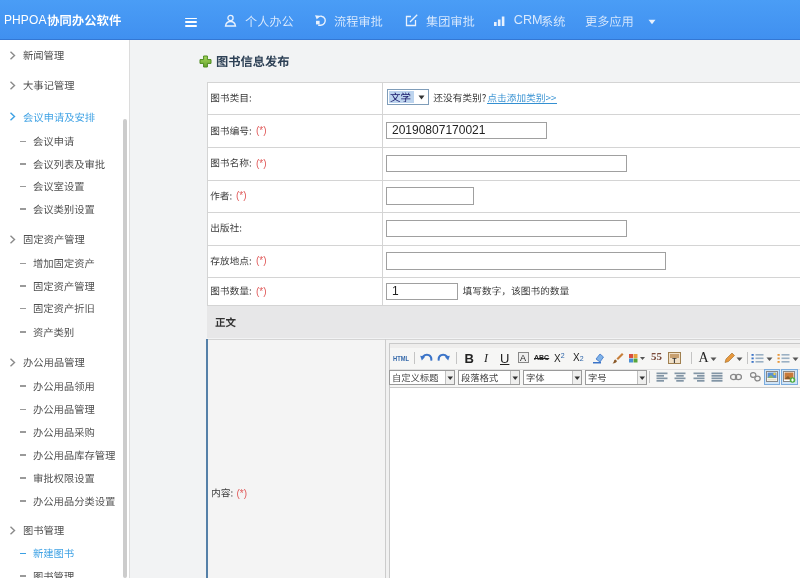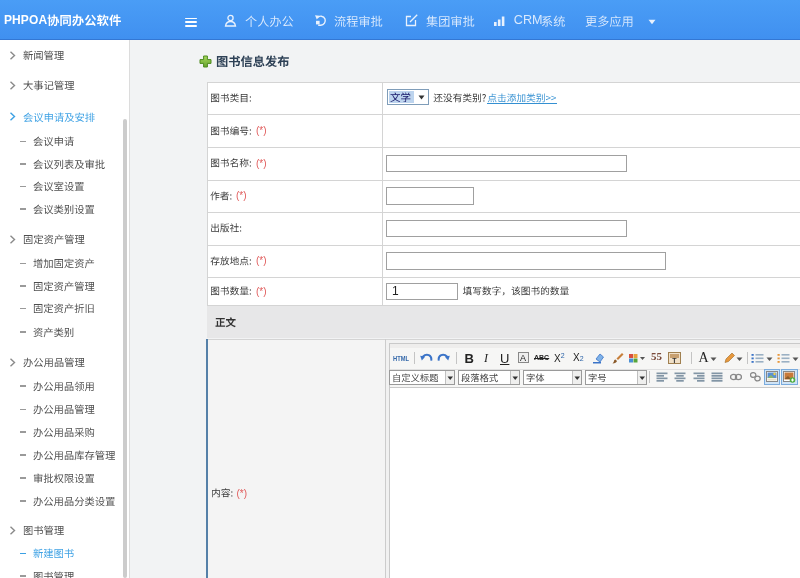--- a/index.html
+++ b/index.html
@@ -95,20 +95,23 @@
 <div style="position:absolute;left:432.5px;top:92.8px;">
       <svg width="54" height="10" viewBox="0 -8.6 54 10.1" style="display:block">
         <path fill="#3a3a3a" d="M6.6 -4.8C7.4 -4.1 8.3 -3.1 8.7 -2.5L9.3 -3C8.8 -3.6 7.9 -4.5 7.2 -5.2ZM0.8 -7.7C1.3 -7.2 2 -6.5 2.3 -6L2.9 -6.5C2.6 -6.9 1.9 -7.6 1.4 -8.1ZM3.2 -7.6L3.2 -6.8L6.2 -6.8C5.4 -5.3 4.2 -3.9 2.8 -3.1C2.9 -2.9 3.2 -2.6 3.3 -2.5C4.2 -3 5 -3.8 5.6 -4.7L5.6 -0.6L6.4 -0.6L6.4 -5.7C6.6 -6.1 6.8 -6.5 7 -6.8L9.1 -6.8L9.1 -7.6ZM2.4 -4.9L0.4 -4.9L0.4 -4.2L1.7 -4.2L1.7 -1.1C1.3 -1 0.8 -0.5 0.2 0.1L0.8 0.8C1.3 0.1 1.7 -0.5 2 -0.5C2.3 -0.5 2.6 -0.2 3 0.1C3.7 0.6 4.5 0.7 5.8 0.7C6.8 0.7 8.6 0.6 9.3 0.6C9.3 0.3 9.4 -0 9.5 -0.3C8.6 -0.1 7.1 -0.1 5.8 -0.1C4.7 -0.1 3.8 -0.1 3.2 -0.5C2.8 -0.8 2.6 -1 2.4 -1.1ZM10.6 -7.6C11.2 -7.2 12 -6.7 12.4 -6.4L12.8 -7C12.4 -7.3 11.6 -7.8 11 -8.1ZM10.1 -4.9C10.8 -4.6 11.6 -4.1 12 -3.9L12.4 -4.5C11.9 -4.8 11.1 -5.2 10.5 -5.5ZM10.4 0.2L11.1 0.6C11.6 -0.3 12.3 -1.5 12.7 -2.5L12.2 -3C11.7 -1.9 10.9 -0.6 10.4 0.2ZM14.2 -7.9L14.2 -6.8C14.2 -6 14 -5.2 12.6 -4.6C12.8 -4.5 13 -4.2 13.1 -4C14.6 -4.7 14.9 -5.8 14.9 -6.8L14.9 -7.2L16.8 -7.2L16.8 -5.7C16.8 -4.9 17 -4.6 17.7 -4.6C17.8 -4.6 18.4 -4.6 18.6 -4.6C18.8 -4.6 19 -4.6 19.2 -4.7C19.1 -4.9 19.1 -5.2 19.1 -5.4C19 -5.4 18.7 -5.3 18.6 -5.3C18.4 -5.3 17.9 -5.3 17.7 -5.3C17.6 -5.3 17.5 -5.4 17.5 -5.7L17.5 -7.9ZM17.5 -3.2C17.1 -2.5 16.5 -1.8 15.9 -1.3C15.2 -1.9 14.7 -2.5 14.3 -3.2ZM13.1 -3.9L13.1 -3.2L13.8 -3.2L13.6 -3.1C14 -2.3 14.5 -1.5 15.2 -0.9C14.4 -0.4 13.4 -0.1 12.4 0.1C12.5 0.3 12.7 0.6 12.8 0.8C13.9 0.5 14.9 0.1 15.8 -0.5C16.7 0.1 17.7 0.5 18.8 0.8C18.9 0.6 19.1 0.3 19.3 0.1C18.2 -0.1 17.3 -0.4 16.5 -0.9C17.4 -1.6 18.1 -2.5 18.5 -3.7L18 -3.9L17.9 -3.9ZM23.4 -8.2C23.3 -7.8 23.2 -7.4 23 -7L20.2 -7L20.2 -6.3L22.7 -6.3C22.1 -5 21.2 -3.8 20 -3C20.1 -2.8 20.4 -2.6 20.5 -2.4C21.1 -2.9 21.6 -3.4 22.1 -4L22.1 0.8L22.8 0.8L22.8 -1.2L26.9 -1.2L26.9 -0.1C26.9 0 26.9 0.1 26.7 0.1C26.5 0.1 25.9 0.1 25.3 0C25.4 0.3 25.5 0.6 25.5 0.8C26.4 0.8 26.9 0.8 27.2 0.6C27.6 0.5 27.7 0.3 27.7 -0.1L27.7 -5.1L22.9 -5.1C23.1 -5.5 23.3 -5.9 23.5 -6.3L28.8 -6.3L28.8 -7L23.8 -7C23.9 -7.3 24.1 -7.7 24.2 -8.1ZM22.8 -2.8L26.9 -2.8L26.9 -1.8L22.8 -1.8ZM22.8 -3.5L22.8 -4.5L26.9 -4.5L26.9 -3.5ZM36.7 -8.1C36.5 -7.6 36.1 -7 35.7 -6.7L36.3 -6.4C36.7 -6.8 37.1 -7.3 37.5 -7.8ZM31.2 -7.7C31.6 -7.3 32 -6.8 32.2 -6.4L32.9 -6.7C32.7 -7.1 32.2 -7.6 31.8 -8ZM33.9 -8.2L33.9 -6.3L30.1 -6.3L30.1 -5.6L33.3 -5.6C32.5 -4.8 31.2 -4.1 29.9 -3.8C30.1 -3.7 30.3 -3.4 30.4 -3.2C31.7 -3.6 33 -4.4 33.9 -5.4L33.9 -3.7L34.6 -3.7L34.6 -5.2C35.9 -4.6 37.4 -3.8 38.1 -3.3L38.5 -3.9C37.7 -4.3 36.3 -5.1 35.1 -5.6L38.5 -5.6L38.5 -6.3L34.6 -6.3L34.6 -8.2ZM33.9 -3.5C33.9 -3.1 33.8 -2.8 33.7 -2.4L30.1 -2.4L30.1 -1.8L33.5 -1.8C33 -0.8 32 -0.2 29.9 0.1C30 0.3 30.2 0.6 30.2 0.8C32.7 0.4 33.8 -0.5 34.3 -1.7C35 -0.3 36.4 0.5 38.4 0.8C38.5 0.6 38.7 0.3 38.8 0.1C37.1 -0.1 35.7 -0.7 35 -1.8L38.6 -1.8L38.6 -2.4L34.5 -2.4C34.6 -2.8 34.7 -3.1 34.7 -3.5ZM45.3 -7.1L45.3 -1.6L46.1 -1.6L46.1 -7.1ZM47.4 -8L47.4 -0.2C47.4 0 47.4 0 47.2 0.1C47 0.1 46.4 0.1 45.8 0C45.9 0.3 46 0.6 46 0.8C46.9 0.8 47.4 0.8 47.7 0.6C48 0.5 48.1 0.3 48.1 -0.2L48.1 -8ZM40.8 -7.1L43.3 -7.1L43.3 -5.3L40.8 -5.3ZM40.1 -7.8L40.1 -4.6L44 -4.6L44 -7.8ZM41.5 -4.3L41.5 -3.5L39.7 -3.5L39.7 -2.8L41.4 -2.8C41.2 -1.5 40.8 -0.4 39.5 0.3C39.7 0.4 39.9 0.6 40 0.8C41.4 0 41.9 -1.2 42.1 -2.8L43.4 -2.8C43.4 -1 43.3 -0.3 43.1 -0.1C43 0 42.9 0 42.8 0C42.6 0 42.2 0 41.8 -0C41.9 0.2 42 0.5 42 0.7C42.5 0.7 42.9 0.7 43.1 0.7C43.4 0.7 43.6 0.6 43.7 0.4C44 0.1 44.1 -0.8 44.2 -3.2C44.2 -3.3 44.2 -3.5 44.2 -3.5L42.1 -3.5L42.2 -4.3ZM50.7 -2.2L51.5 -2.2C51.4 -3.7 53.1 -4.3 53.1 -5.7C53.1 -6.8 52.4 -7.5 51.3 -7.5C50.5 -7.5 49.9 -7.1 49.4 -6.6L49.9 -6.1C50.3 -6.5 50.7 -6.7 51.2 -6.7C51.9 -6.7 52.3 -6.3 52.3 -5.7C52.3 -4.5 50.5 -3.9 50.7 -2.2ZM51.2 0.1C51.5 0.1 51.8 -0.1 51.8 -0.5C51.8 -1 51.5 -1.2 51.2 -1.2C50.8 -1.2 50.5 -1 50.5 -0.5C50.5 -0.1 50.8 0.1 51.2 0.1Z"></path>
       </svg>
     </div>
 <div style="position:absolute;left:486.5px;top:92.8px;border-bottom:1px solid #3490d2">
       <svg width="70" height="10" viewBox="0 -8.6 70 10.1" style="display:block">
         <path fill="#3490d2" d="M2.3 -4.6L7.4 -4.6L7.4 -2.8L2.3 -2.8ZM3.3 -1.3C3.5 -0.6 3.5 0.2 3.5 0.7L4.3 0.6C4.3 0.1 4.2 -0.7 4 -1.3ZM5.4 -1.2C5.6 -0.6 5.9 0.2 6 0.7L6.8 0.5C6.6 0 6.3 -0.8 6 -1.4ZM7.4 -1.3C7.8 -0.7 8.4 0.2 8.6 0.7L9.3 0.4C9.1 -0.1 8.5 -1 8 -1.6ZM1.7 -1.5C1.4 -0.8 0.9 0 0.4 0.5L1.1 0.8C1.6 0.3 2.1 -0.6 2.4 -1.3ZM1.6 -5.3L1.6 -2.1L8.2 -2.1L8.2 -5.3L5.2 -5.3L5.2 -6.5L8.9 -6.5L8.9 -7.2L5.2 -7.2L5.2 -8.2L4.5 -8.2L4.5 -5.3ZM11.3 -2.9L11.3 0.2L17.4 0.2L17.4 0.8L18.1 0.8L18.1 -2.9L17.4 -2.9L17.4 -0.5L15.1 -0.5L15.1 -3.7L19 -3.7L19 -4.4L15.1 -4.4L15.1 -6L18.3 -6L18.3 -6.7L15.1 -6.7L15.1 -8.2L14.3 -8.2L14.3 -6.7L11.2 -6.7L11.2 -6L14.3 -6L14.3 -4.4L10.4 -4.4L10.4 -3.7L14.3 -3.7L14.3 -0.5L12 -0.5L12 -2.9ZM23.6 -2.8C23.4 -2.1 23 -1.2 22.3 -0.7L22.9 -0.3C23.5 -0.9 23.9 -1.8 24.2 -2.6ZM25.9 -2.5C26.2 -1.8 26.5 -1 26.5 -0.4L27.1 -0.6C27 -1.2 26.8 -2 26.5 -2.7ZM27.1 -2.8C27.7 -2 28.3 -1 28.5 -0.3L29.1 -0.6C28.9 -1.3 28.3 -2.3 27.7 -3ZM24.8 -3.9L24.8 -0C24.8 0.1 24.8 0.1 24.6 0.1C24.5 0.1 24.1 0.1 23.6 0.1C23.7 0.3 23.8 0.6 23.8 0.8C24.5 0.8 24.9 0.8 25.2 0.7C25.4 0.6 25.5 0.4 25.5 -0L25.5 -3.9ZM20.4 -7.6C21 -7.3 21.7 -6.9 22 -6.5L22.5 -7.1C22.1 -7.5 21.4 -7.9 20.9 -8.1ZM20 -5C20.6 -4.7 21.3 -4.3 21.6 -4L22 -4.6C21.7 -4.9 21 -5.3 20.4 -5.5ZM20.2 0.2L20.8 0.7C21.3 -0.2 21.8 -1.4 22.1 -2.3L21.6 -2.8C21.1 -1.7 20.6 -0.5 20.2 0.2ZM22.8 -7.7L22.8 -7L25 -7C24.9 -6.5 24.7 -6.1 24.5 -5.7L22.4 -5.7L22.4 -5L24.2 -5C23.7 -4.2 23 -3.5 22.1 -3C22.2 -2.9 22.4 -2.6 22.5 -2.5C23.7 -3.1 24.4 -3.9 25 -5L26.2 -5C26.8 -4 27.7 -3.1 28.6 -2.6C28.7 -2.8 29 -3.1 29.1 -3.2C28.3 -3.6 27.5 -4.2 27 -5L28.9 -5L28.9 -5.7L25.3 -5.7C25.5 -6.1 25.6 -6.5 25.7 -7L28.6 -7L28.6 -7.7ZM35 -7L35 0.6L35.7 0.6L35.7 -0.1L37.6 -0.1L37.6 0.6L38.3 0.6L38.3 -7ZM35.7 -0.8L35.7 -6.3L37.6 -6.3L37.6 -0.8ZM31.3 -8.1L31.3 -6.4L29.9 -6.4L29.9 -5.7L31.3 -5.7C31.2 -3.2 30.9 -1 29.7 0.3C29.9 0.4 30.1 0.6 30.2 0.8C31.6 -0.6 31.9 -3 32 -5.7L33.5 -5.7C33.4 -1.9 33.3 -0.5 33.1 -0.3C33 -0.1 32.9 -0.1 32.8 -0.1C32.6 -0.1 32.2 -0.1 31.7 -0.1C31.9 0.1 31.9 0.4 31.9 0.6C32.4 0.6 32.8 0.6 33.1 0.6C33.4 0.6 33.6 0.5 33.8 0.2C34.1 -0.2 34.1 -1.6 34.2 -6C34.2 -6.1 34.2 -6.4 34.2 -6.4L32 -6.4L32 -8.1ZM46.5 -8.1C46.3 -7.6 45.9 -7 45.5 -6.7L46.1 -6.4C46.5 -6.8 46.9 -7.3 47.3 -7.8ZM41 -7.7C41.4 -7.3 41.8 -6.8 42 -6.4L42.7 -6.7C42.5 -7.1 42 -7.6 41.6 -8ZM43.7 -8.2L43.7 -6.3L39.9 -6.3L39.9 -5.6L43.1 -5.6C42.3 -4.8 41 -4.1 39.7 -3.8C39.9 -3.7 40.1 -3.4 40.2 -3.2C41.5 -3.6 42.8 -4.4 43.7 -5.4L43.7 -3.7L44.4 -3.7L44.4 -5.2C45.7 -4.6 47.2 -3.8 47.9 -3.3L48.3 -3.9C47.5 -4.3 46.1 -5.1 44.9 -5.6L48.3 -5.6L48.3 -6.3L44.4 -6.3L44.4 -8.2ZM43.7 -3.5C43.7 -3.1 43.6 -2.8 43.5 -2.4L39.9 -2.4L39.9 -1.8L43.3 -1.8C42.8 -0.8 41.8 -0.2 39.7 0.1C39.8 0.3 40 0.6 40 0.8C42.5 0.4 43.6 -0.5 44.1 -1.7C44.8 -0.3 46.2 0.5 48.2 0.8C48.3 0.6 48.5 0.3 48.6 0.1C46.9 -0.1 45.5 -0.7 44.8 -1.8L48.4 -1.8L48.4 -2.4L44.3 -2.4C44.4 -2.8 44.5 -3.1 44.5 -3.5ZM55.1 -7.1L55.1 -1.6L55.9 -1.6L55.9 -7.1ZM57.2 -8L57.2 -0.2C57.2 0 57.2 0 57 0.1C56.8 0.1 56.2 0.1 55.6 0C55.7 0.3 55.8 0.6 55.8 0.8C56.7 0.8 57.2 0.8 57.5 0.6C57.8 0.5 57.9 0.3 57.9 -0.2L57.9 -8ZM50.6 -7.1L53.1 -7.1L53.1 -5.3L50.6 -5.3ZM49.9 -7.8L49.9 -4.6L53.8 -4.6L53.8 -7.8ZM51.3 -4.3L51.3 -3.5L49.5 -3.5L49.5 -2.8L51.2 -2.8C51 -1.5 50.6 -0.4 49.3 0.3C49.5 0.4 49.7 0.6 49.8 0.8C51.2 0 51.7 -1.2 51.9 -2.8L53.2 -2.8C53.2 -1 53.1 -0.3 52.9 -0.1C52.8 0 52.7 0 52.6 0C52.4 0 52 0 51.6 -0C51.7 0.2 51.8 0.5 51.8 0.7C52.3 0.7 52.7 0.7 52.9 0.7C53.2 0.7 53.4 0.6 53.5 0.4C53.8 0.1 53.9 -0.8 54 -3.2C54 -3.3 54 -3.5 54 -3.5L51.9 -3.5L52 -4.3ZM59.2 -1.4L63.9 -3.3L63.9 -4L59.2 -5.8L59.2 -5.1L61.5 -4.2L63 -3.7L63 -3.6L61.5 -3.1L59.2 -2.2ZM64.6 -1.4L69.3 -3.3L69.3 -4L64.6 -5.8L64.6 -5.1L66.9 -4.2L68.4 -3.7L68.4 -3.6L66.9 -3.1L64.6 -2.2Z"></path>
       </svg>
     </div>
+<div class="abs" style="left:386px;top:121.8px;width:161px;height:17.5px;background:#fff;border:1px solid #a0a0a0;padding-left:5px;display:flex;align-items:center">
+      <span style="font-size:12px;color:#222;line-height:15px">20190807170021</span>
+    </div>
 <div class="abs" style="left:386px;top:154.5px;width:241px;height:17.5px;background:#fff;border:1px solid #a0a0a0;padding-left:5px;display:flex;align-items:center"></div>
 <div class="abs" style="left:386px;top:187.2px;width:88px;height:17.5px;background:#fff;border:1px solid #a0a0a0;padding-left:5px;display:flex;align-items:center"></div>
 <div class="abs" style="left:386px;top:219.7px;width:241px;height:17.5px;background:#fff;border:1px solid #a0a0a0;padding-left:5px;display:flex;align-items:center"></div>
 <div class="abs" style="left:386px;top:252.1px;width:280px;height:17.5px;background:#fff;border:1px solid #a0a0a0;padding-left:5px;display:flex;align-items:center"></div>
 <div class="abs" style="left:386px;top:282.5px;width:72px;height:17.5px;background:#fff;border:1px solid #a0a0a0;padding-left:5px;display:flex;align-items:center">
       <span style="font-size:12px;color:#222;line-height:15px">1</span>
     </div>
 <div style="position:absolute;left:462.0px;top:286.2px;">
       <svg width="108" height="10" viewBox="0 -8.6 108 10.1" style="display:block">
         <path fill="#3a3a3a" d="M6.9 -0.6C7.5 -0.2 8.4 0.4 8.8 0.8L9.3 0.3C8.8 -0.1 8 -0.7 7.3 -1ZM5.3 -1C4.8 -0.6 3.9 -0.1 3.1 0.3C3.3 0.4 3.5 0.6 3.6 0.8C4.3 0.4 5.3 -0.1 5.9 -0.6ZM6 -8.2C6 -8 5.9 -7.6 5.9 -7.3L3.7 -7.3L3.7 -6.7L5.8 -6.7L5.6 -6.1L4.2 -6.1L4.2 -1.7L3.3 -1.7L3.3 -1.1L9.4 -1.1L9.4 -1.7L8.5 -1.7L8.5 -6.1L6.3 -6.1L6.4 -6.7L9.1 -6.7L9.1 -7.3L6.6 -7.3L6.8 -8.2ZM4.8 -1.7L4.8 -2.4L7.8 -2.4L7.8 -1.7ZM4.8 -4.5L7.8 -4.5L7.8 -3.9L4.8 -3.9ZM4.8 -4.9L4.8 -5.5L7.8 -5.5L7.8 -4.9ZM4.8 -3.4L7.8 -3.4L7.8 -2.8L4.8 -2.8ZM0.3 -1.3L0.6 -0.6C1.4 -0.9 2.4 -1.3 3.4 -1.8L3.2 -2.4L2.2 -2L2.2 -5.2L3.3 -5.2L3.3 -5.9L2.2 -5.9L2.2 -8.1L1.5 -8.1L1.5 -5.9L0.4 -5.9L0.4 -5.2L1.5 -5.2L1.5 -1.7C1.1 -1.6 0.7 -1.4 0.3 -1.3ZM10.6 -7.7L10.6 -5.8L11.3 -5.8L11.3 -7L18.1 -7L18.1 -5.8L18.8 -5.8L18.8 -7.7ZM10.7 -2.1L10.7 -1.4L16.2 -1.4L16.2 -2.1ZM12.7 -6.8C12.5 -5.7 12.2 -4.1 11.9 -3.1L17.1 -3.1C16.9 -1.2 16.7 -0.4 16.4 -0.1C16.3 -0 16.2 0 16 0C15.7 0 15.1 -0 14.4 -0.1C14.5 0.1 14.6 0.4 14.6 0.6C15.2 0.7 15.9 0.7 16.2 0.7C16.6 0.6 16.8 0.6 17 0.3C17.4 -0 17.6 -1 17.9 -3.4C17.9 -3.6 17.9 -3.8 17.9 -3.8L12.8 -3.8L13.1 -5L17.6 -5L17.6 -5.7L13.3 -5.7L13.5 -6.7ZM23.9 -8C23.8 -7.7 23.5 -7.1 23.2 -6.7L23.7 -6.5C23.9 -6.8 24.3 -7.3 24.6 -7.8ZM20.5 -7.8C20.7 -7.4 21 -6.8 21.1 -6.5L21.6 -6.7C21.5 -7.1 21.3 -7.6 21 -8ZM23.6 -2.5C23.4 -2 23.1 -1.6 22.7 -1.2C22.3 -1.4 22 -1.6 21.6 -1.8C21.7 -2 21.9 -2.3 22 -2.5ZM20.7 -1.5C21.2 -1.3 21.7 -1.1 22.2 -0.8C21.6 -0.4 20.8 -0 20 0.1C20.1 0.3 20.3 0.5 20.4 0.7C21.3 0.5 22.1 0.1 22.8 -0.5C23.1 -0.3 23.4 -0.1 23.6 0.1L24.1 -0.4C23.9 -0.6 23.6 -0.8 23.3 -0.9C23.8 -1.5 24.2 -2.2 24.5 -3L24 -3.2L23.9 -3.2L22.3 -3.2L22.5 -3.7L21.9 -3.8C21.8 -3.6 21.7 -3.4 21.6 -3.2L20.3 -3.2L20.3 -2.5L21.3 -2.5C21.1 -2.2 20.9 -1.8 20.7 -1.5ZM22.1 -8.2L22.1 -6.4L20.1 -6.4L20.1 -5.8L21.9 -5.8C21.4 -5.2 20.7 -4.6 20 -4.3C20.1 -4.1 20.3 -3.9 20.4 -3.7C21 -4 21.6 -4.6 22.1 -5.2L22.1 -4L22.8 -4L22.8 -5.3C23.3 -4.9 23.9 -4.5 24.1 -4.3L24.5 -4.8C24.3 -5 23.4 -5.5 23 -5.8L24.8 -5.8L24.8 -6.4L22.8 -6.4L22.8 -8.2ZM25.8 -8.2C25.5 -6.4 25.1 -4.8 24.3 -3.8C24.5 -3.7 24.8 -3.4 24.9 -3.3C25.1 -3.7 25.3 -4.1 25.5 -4.6C25.8 -3.6 26 -2.7 26.4 -2C25.9 -1 25.1 -0.3 24 0.2C24.2 0.4 24.4 0.7 24.4 0.8C25.4 0.3 26.2 -0.4 26.8 -1.3C27.3 -0.4 27.9 0.2 28.6 0.7C28.7 0.5 29 0.3 29.1 0.1C28.3 -0.3 27.7 -1 27.2 -1.9C27.7 -2.9 28 -4.2 28.2 -5.6L28.9 -5.6L28.9 -6.3L26.1 -6.3C26.2 -6.9 26.4 -7.5 26.4 -8ZM27.5 -5.6C27.4 -4.5 27.1 -3.5 26.8 -2.7C26.4 -3.6 26.1 -4.6 26 -5.6ZM33.9 -3.6L33.9 -2.9L30.1 -2.9L30.1 -2.2L33.9 -2.2L33.9 -0.1C33.9 0 33.9 0 33.7 0.1C33.5 0.1 32.9 0.1 32.2 0C32.3 0.2 32.5 0.6 32.5 0.8C33.4 0.8 33.9 0.8 34.2 0.7C34.6 0.5 34.7 0.3 34.7 -0.1L34.7 -2.2L38.5 -2.2L38.5 -2.9L34.7 -2.9L34.7 -3.3C35.5 -3.8 36.4 -4.4 37 -5.1L36.5 -5.4L36.4 -5.4L31.7 -5.4L31.7 -4.7L35.6 -4.7C35.1 -4.3 34.5 -3.8 33.9 -3.6ZM33.6 -8.1C33.7 -7.8 33.9 -7.5 34.1 -7.2L30.2 -7.2L30.2 -5.2L30.9 -5.2L30.9 -6.5L37.7 -6.5L37.7 -5.2L38.4 -5.2L38.4 -7.2L34.9 -7.2C34.8 -7.5 34.5 -8 34.3 -8.3ZM40.7 1C41.8 0.7 42.4 -0.1 42.4 -1.2C42.4 -1.9 42.1 -2.3 41.6 -2.3C41.2 -2.3 40.9 -2.1 40.9 -1.6C40.9 -1.1 41.2 -0.9 41.6 -0.9L41.8 -0.9C41.7 -0.2 41.3 0.2 40.5 0.5ZM50.1 -7.7C50.6 -7.2 51.2 -6.5 51.5 -6L52.1 -6.5C51.8 -6.9 51.2 -7.6 50.7 -8.1ZM49.5 -5.2L49.5 -4.5L51 -4.5L51 -0.8C51 -0.4 50.7 -0 50.5 0.1C50.6 0.3 50.9 0.5 50.9 0.7C51.1 0.5 51.3 0.3 52.9 -0.8C52.8 -1 52.7 -1.3 52.6 -1.5L51.7 -0.8L51.7 -5.2ZM54.8 -8.1C55 -7.7 55.2 -7.3 55.3 -6.9L52.5 -6.9L52.5 -6.3L54.6 -6.3C54.3 -5.7 53.6 -4.9 53.4 -4.7C53.2 -4.5 52.9 -4.4 52.7 -4.4C52.8 -4.2 52.9 -3.8 53 -3.6C53.2 -3.7 53.5 -3.8 55.5 -3.9C54.7 -3.1 53.7 -2.4 52.6 -1.9C52.7 -1.8 52.9 -1.5 53 -1.3C54.9 -2.2 56.4 -3.6 57.4 -5.2L56.6 -5.5C56.5 -5.2 56.3 -4.9 56.1 -4.6L54.2 -4.5C54.6 -5 55.1 -5.7 55.5 -6.3L58.2 -6.3L58.2 -6.9L56.1 -6.9C56 -7.3 55.8 -7.9 55.5 -8.3ZM57.4 -3.7C56.5 -2.1 54.5 -0.6 52.2 0.2C52.3 0.4 52.5 0.6 52.6 0.8C53.8 0.4 54.9 -0.2 55.9 -1C56.5 -0.4 57.3 0.3 57.7 0.7L58.3 0.2C57.8 -0.2 57.1 -0.9 56.4 -1.4C57.1 -2 57.7 -2.7 58.2 -3.4ZM62.5 -2.7C63.3 -2.6 64.3 -2.2 64.8 -2L65.1 -2.5C64.6 -2.7 63.6 -3 62.8 -3.2ZM61.5 -1.5C62.8 -1.3 64.5 -0.9 65.5 -0.6L65.8 -1.1C64.9 -1.5 63.2 -1.8 61.8 -2ZM59.6 -7.8L59.6 0.8L60.3 0.8L60.3 0.4L67.1 0.4L67.1 0.8L67.8 0.8L67.8 -7.8ZM60.3 -0.3L60.3 -7.1L67.1 -7.1L67.1 -0.3ZM62.9 -6.9C62.4 -6.1 61.5 -5.4 60.7 -4.9C60.8 -4.8 61.1 -4.5 61.2 -4.4C61.5 -4.6 61.8 -4.9 62.1 -5.1C62.4 -4.8 62.8 -4.5 63.2 -4.3C62.3 -3.9 61.4 -3.6 60.5 -3.4C60.6 -3.3 60.8 -3 60.9 -2.8C61.8 -3 62.8 -3.4 63.8 -3.9C64.6 -3.4 65.5 -3.1 66.5 -2.9C66.5 -3.1 66.7 -3.3 66.9 -3.5C66 -3.6 65.1 -3.9 64.4 -4.2C65.1 -4.7 65.7 -5.3 66.1 -5.9L65.7 -6.2L65.6 -6.2L63.1 -6.2C63.2 -6.3 63.4 -6.5 63.5 -6.7ZM62.5 -5.5L62.6 -5.6L65.1 -5.6C64.8 -5.2 64.3 -4.9 63.8 -4.6C63.3 -4.8 62.8 -5.2 62.5 -5.5ZM75.6 -7.4C76.3 -7 77.1 -6.4 77.5 -6L77.9 -6.6C77.5 -7 76.7 -7.5 76.1 -7.9ZM69.8 -6.5L69.8 -5.8L72.7 -5.8L72.7 -3.9L69.2 -3.9L69.2 -3.2L72.7 -3.2L72.7 0.8L73.4 0.8L73.4 -3.2L77.1 -3.2C77 -1.7 76.8 -1.1 76.6 -1C76.5 -0.9 76.4 -0.9 76.2 -0.9C76 -0.9 75.4 -0.9 74.7 -0.9C74.9 -0.7 75 -0.4 75 -0.2C75.6 -0.2 76.2 -0.2 76.5 -0.2C76.8 -0.2 77 -0.3 77.2 -0.5C77.5 -0.8 77.7 -1.6 77.8 -3.5C77.9 -3.6 77.9 -3.9 77.9 -3.9L76.4 -3.9L76.4 -6.5L73.4 -6.5L73.4 -8.2L72.7 -8.2L72.7 -6.5ZM73.4 -3.9L73.4 -5.8L75.7 -5.8L75.7 -3.9ZM83.8 -4.1C84.3 -3.4 85 -2.5 85.3 -1.9L85.9 -2.2C85.6 -2.8 84.9 -3.8 84.4 -4.5ZM80.8 -8.3C80.7 -7.8 80.5 -7.1 80.4 -6.7L79.3 -6.7L79.3 0.5L79.9 0.5L79.9 -0.2L82.7 -0.2L82.7 -6.7L81 -6.7C81.2 -7.1 81.4 -7.6 81.5 -8.1ZM79.9 -6L82 -6L82 -3.9L79.9 -3.9ZM79.9 -0.9L79.9 -3.3L82 -3.3L82 -0.9ZM84.3 -8.3C83.9 -6.9 83.4 -5.6 82.7 -4.7C82.9 -4.6 83.2 -4.4 83.4 -4.3C83.7 -4.7 84 -5.3 84.3 -6L86.8 -6C86.7 -2.1 86.5 -0.6 86.2 -0.2C86.1 -0.1 86 -0.1 85.8 -0.1C85.6 -0.1 85 -0.1 84.3 -0.1C84.5 0.1 84.5 0.4 84.6 0.6C85.1 0.6 85.7 0.6 86 0.6C86.4 0.6 86.6 0.5 86.8 0.2C87.2 -0.3 87.3 -1.8 87.5 -6.3C87.5 -6.4 87.5 -6.7 87.5 -6.7L84.5 -6.7C84.7 -7.1 84.8 -7.6 85 -8.1ZM92.5 -8C92.4 -7.7 92.1 -7.1 91.8 -6.7L92.3 -6.5C92.5 -6.8 92.9 -7.3 93.2 -7.8ZM89.1 -7.8C89.3 -7.4 89.6 -6.8 89.7 -6.5L90.2 -6.7C90.1 -7.1 89.9 -7.6 89.6 -8ZM92.2 -2.5C92 -2 91.7 -1.6 91.3 -1.2C90.9 -1.4 90.6 -1.6 90.2 -1.8C90.3 -2 90.5 -2.3 90.6 -2.5ZM89.3 -1.5C89.8 -1.3 90.3 -1.1 90.8 -0.8C90.2 -0.4 89.4 -0 88.6 0.1C88.7 0.3 88.9 0.5 89 0.7C89.9 0.5 90.7 0.1 91.4 -0.5C91.7 -0.3 92 -0.1 92.2 0.1L92.7 -0.4C92.5 -0.6 92.2 -0.8 91.9 -0.9C92.4 -1.5 92.8 -2.2 93.1 -3L92.6 -3.2L92.5 -3.2L90.9 -3.2L91.1 -3.7L90.5 -3.8C90.4 -3.6 90.3 -3.4 90.2 -3.2L88.9 -3.2L88.9 -2.5L89.9 -2.5C89.7 -2.2 89.5 -1.8 89.3 -1.5ZM90.7 -8.2L90.7 -6.4L88.7 -6.4L88.7 -5.8L90.5 -5.8C90 -5.2 89.3 -4.6 88.6 -4.3C88.7 -4.1 88.9 -3.9 89 -3.7C89.6 -4 90.2 -4.6 90.7 -5.2L90.7 -4L91.4 -4L91.4 -5.3C91.9 -4.9 92.5 -4.5 92.7 -4.3L93.1 -4.8C92.9 -5 92 -5.5 91.6 -5.8L93.4 -5.8L93.4 -6.4L91.4 -6.4L91.4 -8.2ZM94.4 -8.2C94.1 -6.4 93.7 -4.8 92.9 -3.8C93.1 -3.7 93.4 -3.4 93.5 -3.3C93.7 -3.7 93.9 -4.1 94.1 -4.6C94.4 -3.6 94.6 -2.7 95 -2C94.5 -1 93.7 -0.3 92.6 0.2C92.8 0.4 93 0.7 93 0.8C94 0.3 94.8 -0.4 95.4 -1.3C95.9 -0.4 96.5 0.2 97.2 0.7C97.3 0.5 97.6 0.3 97.7 0.1C96.9 -0.3 96.3 -1 95.8 -1.9C96.3 -2.9 96.6 -4.2 96.8 -5.6L97.5 -5.6L97.5 -6.3L94.7 -6.3C94.8 -6.9 95 -7.5 95 -8ZM96.1 -5.6C96 -4.5 95.7 -3.5 95.4 -2.7C95 -3.6 94.7 -4.6 94.6 -5.6ZM100.4 -6.5L105.3 -6.5L105.3 -6L100.4 -6ZM100.4 -7.5L105.3 -7.5L105.3 -6.9L100.4 -6.9ZM99.7 -7.9L99.7 -5.5L106.1 -5.5L106.1 -7.9ZM98.5 -5.1L98.5 -4.6L107.3 -4.6L107.3 -5.1ZM100.3 -2.7L102.5 -2.7L102.5 -2.1L100.3 -2.1ZM103.2 -2.7L105.6 -2.7L105.6 -2.1L103.2 -2.1ZM100.3 -3.7L102.5 -3.7L102.5 -3.1L100.3 -3.1ZM103.2 -3.7L105.6 -3.7L105.6 -3.1L103.2 -3.1ZM98.5 -0L98.5 0.5L107.4 0.5L107.4 -0L103.2 -0L103.2 -0.6L106.6 -0.6L106.6 -1.1L103.2 -1.1L103.2 -1.7L106.3 -1.7L106.3 -4.1L99.6 -4.1L99.6 -1.7L102.5 -1.7L102.5 -1.1L99.3 -1.1L99.3 -0.6L102.5 -0.6L102.5 -0Z"></path>
@@ -432,21 +435,21 @@
         <path fill="#3ba0e4" d="M3.7 -2.2C4 -1.7 4.4 -1 4.6 -0.5L5.1 -0.9C4.9 -1.3 4.6 -2 4.2 -2.5ZM1.4 -2.4C1.2 -1.8 0.8 -1.2 0.4 -0.7C0.6 -0.6 0.8 -0.4 1 -0.3C1.4 -0.8 1.8 -1.5 2 -2.3ZM5.7 -7.7L5.7 -4.1C5.7 -2.8 5.6 -1 4.7 0.3C4.9 0.4 5.2 0.6 5.3 0.7C6.3 -0.6 6.4 -2.6 6.4 -4.1L6.4 -4.4L8 -4.4L8 0.8L8.7 0.8L8.7 -4.4L9.9 -4.4L9.9 -5.2L6.4 -5.2L6.4 -7.1C7.5 -7.3 8.7 -7.6 9.5 -7.9L8.9 -8.5C8.2 -8.2 6.8 -7.8 5.7 -7.7ZM2.2 -8.5C2.4 -8.2 2.5 -7.9 2.7 -7.6L0.6 -7.6L0.6 -6.9L5.2 -6.9L5.2 -7.6L3.5 -7.6C3.3 -7.9 3.1 -8.4 2.9 -8.7ZM3.9 -6.9C3.8 -6.4 3.5 -5.7 3.3 -5.2L0.5 -5.2L0.5 -4.6L2.6 -4.6L2.6 -3.5L0.5 -3.5L0.5 -2.8L2.6 -2.8L2.6 -0.2C2.6 -0.1 2.6 -0.1 2.5 -0.1C2.3 -0 2 -0 1.7 -0.1C1.8 0.1 1.9 0.4 1.9 0.6C2.4 0.6 2.8 0.6 3 0.5C3.2 0.4 3.3 0.2 3.3 -0.2L3.3 -2.8L5.2 -2.8L5.2 -3.5L3.3 -3.5L3.3 -4.6L5.3 -4.6L5.3 -5.2L4 -5.2C4.2 -5.7 4.4 -6.2 4.6 -6.7ZM1.3 -6.7C1.5 -6.2 1.7 -5.6 1.7 -5.2L2.4 -5.4C2.3 -5.8 2.1 -6.4 1.9 -6.8ZM14.4 -7.8L14.4 -7.2L16.3 -7.2L16.3 -6.4L13.7 -6.4L13.7 -5.8L16.3 -5.8L16.3 -5L14.3 -5L14.3 -4.3L16.3 -4.3L16.3 -3.6L14.2 -3.6L14.2 -3L16.3 -3L16.3 -2.2L13.8 -2.2L13.8 -1.5L16.3 -1.5L16.3 -0.5L17 -0.5L17 -1.5L20 -1.5L20 -2.2L17 -2.2L17 -3L19.6 -3L19.6 -3.6L17 -3.6L17 -4.3L19.3 -4.3L19.3 -5.8L20 -5.8L20 -6.4L19.3 -6.4L19.3 -7.8L17 -7.8L17 -8.7L16.3 -8.7L16.3 -7.8ZM17 -5.8L18.6 -5.8L18.6 -5L17 -5ZM17 -6.4L17 -7.2L18.6 -7.2L18.6 -6.4ZM11.3 -4C11.3 -4.2 11.5 -4.3 11.7 -4.4L13 -4.4C12.8 -3.5 12.6 -2.7 12.4 -2C12.1 -2.4 11.9 -2.9 11.7 -3.5L11.1 -3.3C11.4 -2.5 11.7 -1.8 12 -1.3C11.7 -0.6 11.2 -0.1 10.7 0.3C10.8 0.4 11.1 0.7 11.2 0.8C11.7 0.4 12.2 -0.1 12.5 -0.7C13.6 0.3 15.1 0.6 17 0.6L19.9 0.6C20 0.4 20.1 0 20.2 -0.1C19.7 -0.1 17.4 -0.1 17 -0.1C15.3 -0.1 13.9 -0.4 12.9 -1.4C13.3 -2.3 13.6 -3.5 13.7 -5L13.3 -5.1L13.2 -5.1L12.3 -5.1C12.8 -5.8 13.3 -6.8 13.8 -7.8L13.3 -8.1L13 -8L11 -8L11 -7.3L12.7 -7.3C12.3 -6.4 11.8 -5.6 11.6 -5.3C11.4 -5 11.2 -4.7 11 -4.7C11.1 -4.5 11.2 -4.2 11.3 -4ZM24.5 -2.9C25.3 -2.7 26.3 -2.3 26.9 -2L27.2 -2.6C26.7 -2.8 25.6 -3.2 24.8 -3.3ZM23.4 -1.6C24.9 -1.4 26.6 -1 27.6 -0.6L28 -1.2C27 -1.5 25.2 -1.9 23.8 -2.1ZM21.5 -8.2L21.5 0.8L22.2 0.8L22.2 0.4L29.3 0.4L29.3 0.8L30 0.8L30 -8.2ZM22.2 -0.3L22.2 -7.5L29.3 -7.5L29.3 -0.3ZM24.9 -7.3C24.3 -6.4 23.5 -5.6 22.6 -5.1C22.7 -5 23 -4.8 23.1 -4.7C23.4 -4.9 23.8 -5.1 24.1 -5.4C24.4 -5.1 24.8 -4.7 25.2 -4.5C24.3 -4.1 23.3 -3.7 22.4 -3.6C22.5 -3.4 22.7 -3.1 22.8 -2.9C23.8 -3.2 24.9 -3.6 25.8 -4.1C26.7 -3.6 27.7 -3.3 28.6 -3C28.7 -3.2 28.9 -3.5 29.1 -3.6C28.2 -3.8 27.3 -4.1 26.5 -4.4C27.2 -5 27.9 -5.5 28.3 -6.2L27.9 -6.5L27.8 -6.5L25.1 -6.5C25.2 -6.7 25.4 -6.9 25.5 -7.1ZM24.5 -5.8L24.6 -5.9L27.2 -5.9C26.9 -5.5 26.4 -5.1 25.8 -4.8C25.3 -5.1 24.8 -5.4 24.5 -5.8ZM38.3 -7.8C38.9 -7.4 39.8 -6.8 40.2 -6.4L40.7 -6.9C40.3 -7.3 39.4 -7.9 38.7 -8.3ZM32.2 -6.8L32.2 -6.1L35.2 -6.1L35.2 -4.1L31.5 -4.1L31.5 -3.3L35.2 -3.3L35.2 0.8L36 0.8L36 -3.3L39.8 -3.3C39.7 -1.8 39.5 -1.2 39.3 -1C39.2 -0.9 39.1 -0.9 38.9 -0.9C38.7 -0.9 38 -0.9 37.3 -1C37.5 -0.8 37.6 -0.4 37.6 -0.2C38.2 -0.2 38.9 -0.2 39.2 -0.2C39.5 -0.2 39.8 -0.3 40 -0.5C40.3 -0.8 40.5 -1.6 40.6 -3.7C40.6 -3.8 40.6 -4.1 40.6 -4.1L39.1 -4.1L39.1 -6.8L36 -6.8L36 -8.6L35.2 -8.6L35.2 -6.8ZM36 -4.1L36 -6.1L38.4 -6.1L38.4 -4.1Z"></path>
       </svg>
     </div>
 <div class="abs" style="left:19.5px;top:575.2px;width:6.5px;height:1.6px;background:#9a9a9a"></div>
 <div style="position:absolute;left:33.0px;top:570.7px;">
       <svg width="41" height="11" viewBox="0 -9.1 41 10.6" style="display:block">
         <path fill="#4e4e4e" d="M3.9 -2.9C4.7 -2.7 5.7 -2.3 6.3 -2L6.6 -2.6C6.1 -2.8 5 -3.2 4.2 -3.3ZM2.8 -1.6C4.3 -1.4 6 -1 7 -0.6L7.4 -1.2C6.4 -1.5 4.6 -1.9 3.2 -2.1ZM0.9 -8.2L0.9 0.8L1.6 0.8L1.6 0.4L8.7 0.4L8.7 0.8L9.4 0.8L9.4 -8.2ZM1.6 -0.3L1.6 -7.5L8.7 -7.5L8.7 -0.3ZM4.3 -7.3C3.7 -6.4 2.9 -5.6 2 -5.1C2.1 -5 2.4 -4.8 2.5 -4.7C2.8 -4.9 3.2 -5.1 3.5 -5.4C3.8 -5.1 4.2 -4.7 4.6 -4.5C3.7 -4.1 2.7 -3.7 1.8 -3.6C1.9 -3.4 2.1 -3.1 2.2 -2.9C3.2 -3.2 4.3 -3.6 5.2 -4.1C6.1 -3.6 7.1 -3.3 8 -3C8.1 -3.2 8.3 -3.5 8.5 -3.6C7.6 -3.8 6.7 -4.1 5.9 -4.4C6.6 -5 7.3 -5.5 7.7 -6.2L7.3 -6.5L7.2 -6.5L4.5 -6.5C4.6 -6.7 4.8 -6.9 4.9 -7.1ZM3.9 -5.8L4 -5.9L6.6 -5.9C6.3 -5.5 5.8 -5.1 5.2 -4.8C4.7 -5.1 4.2 -5.4 3.9 -5.8ZM17.7 -7.8C18.3 -7.4 19.2 -6.8 19.6 -6.4L20.1 -6.9C19.7 -7.3 18.8 -7.9 18.1 -8.3ZM11.6 -6.8L11.6 -6.1L14.6 -6.1L14.6 -4.1L10.9 -4.1L10.9 -3.3L14.6 -3.3L14.6 0.8L15.4 0.8L15.4 -3.3L19.2 -3.3C19.1 -1.8 18.9 -1.2 18.7 -1C18.6 -0.9 18.5 -0.9 18.3 -0.9C18.1 -0.9 17.4 -0.9 16.7 -1C16.9 -0.8 17 -0.4 17 -0.2C17.6 -0.2 18.3 -0.2 18.6 -0.2C18.9 -0.2 19.2 -0.3 19.4 -0.5C19.7 -0.8 19.9 -1.6 20 -3.7C20 -3.8 20 -4.1 20 -4.1L18.5 -4.1L18.5 -6.8L15.4 -6.8L15.4 -8.6L14.6 -8.6L14.6 -6.8ZM15.4 -4.1L15.4 -6.1L17.8 -6.1L17.8 -4.1ZM22.8 -4.5L22.8 0.8L23.6 0.8L23.6 0.5L28.5 0.5L28.5 0.8L29.3 0.8L29.3 -1.7L23.6 -1.7L23.6 -2.4L28.8 -2.4L28.8 -4.5ZM28.5 -0.1L23.6 -0.1L23.6 -1.1L28.5 -1.1ZM25.1 -6.4C25.2 -6.2 25.4 -6 25.5 -5.8L21.6 -5.8L21.6 -4.1L22.4 -4.1L22.4 -5.2L29.2 -5.2L29.2 -4.1L30 -4.1L30 -5.8L26.2 -5.8C26.2 -6 26 -6.3 25.8 -6.6ZM23.6 -3.9L28 -3.9L28 -3L23.6 -3ZM22.3 -8.7C22.1 -7.8 21.6 -6.9 21 -6.3C21.2 -6.3 21.6 -6.1 21.7 -6C22 -6.3 22.3 -6.8 22.5 -7.2L23.3 -7.2C23.5 -6.9 23.7 -6.4 23.8 -6.1L24.5 -6.3C24.4 -6.6 24.2 -6.9 24 -7.2L25.6 -7.2L25.6 -7.8L22.8 -7.8C22.9 -8.1 23 -8.3 23.1 -8.5ZM26.7 -8.7C26.5 -7.9 26.1 -7.2 25.7 -6.7C25.9 -6.6 26.2 -6.4 26.3 -6.3C26.5 -6.6 26.7 -6.9 26.9 -7.2L27.6 -7.2C27.9 -6.8 28.2 -6.4 28.4 -6.1L29 -6.3C28.9 -6.6 28.7 -6.9 28.4 -7.2L30.3 -7.2L30.3 -7.8L27.2 -7.8C27.3 -8 27.4 -8.3 27.4 -8.5ZM35.8 -5.6L37.4 -5.6L37.4 -4.2L35.8 -4.2ZM38 -5.6L39.6 -5.6L39.6 -4.2L38 -4.2ZM35.8 -7.5L37.4 -7.5L37.4 -6.2L35.8 -6.2ZM38 -7.5L39.6 -7.5L39.6 -6.2L38 -6.2ZM34.2 -0.2L34.2 0.5L40.9 0.5L40.9 -0.2L38.1 -0.2L38.1 -1.6L40.5 -1.6L40.5 -2.3L38.1 -2.3L38.1 -3.6L40.4 -3.6L40.4 -8.2L35.1 -8.2L35.1 -3.6L37.3 -3.6L37.3 -2.3L35 -2.3L35 -1.6L37.3 -1.6L37.3 -0.2ZM31.3 -1L31.5 -0.2C32.4 -0.5 33.5 -0.9 34.7 -1.3L34.5 -2.1L33.4 -1.7L33.4 -4.3L34.4 -4.3L34.4 -5L33.4 -5L33.4 -7.2L34.6 -7.2L34.6 -8L31.4 -8L31.4 -7.2L32.7 -7.2L32.7 -5L31.5 -5L31.5 -4.3L32.7 -4.3L32.7 -1.5C32.1 -1.3 31.7 -1.1 31.3 -1Z"></path>
       </svg>
     </div>
 <div class="abs" style="left:0;top:0;width:800px;height:40px;background:linear-gradient(#4a9df6,#4090f0);border-bottom:1px solid #3377d4"></div>
-<div class="abs" style="left:4px;top:13px;font-size:12px;font-weight:bold;color:#fff;letter-spacing:0.1px;line-height:14px">PHPOA</div>
+<div class="abs" style="left:4px;top:13px;font-size:12px;font-weight:normal;color:#fff;letter-spacing:0.1px;line-height:14px">PHPOA</div>
 <div style="position:absolute;left:47.0px;top:14.2px;">
       <svg width="74" height="13" viewBox="0 -10.9 74 12.8" style="display:block">
         <path fill="#ffffff" d="M4.5 -5.9C4.3 -4.8 3.9 -3.7 3.4 -3C3.7 -2.8 4.2 -2.5 4.5 -2.3C5.1 -3.1 5.5 -4.4 5.8 -5.7ZM1.7 -10.5L1.7 -7.6L0.5 -7.6L0.5 -6.2L1.7 -6.2L1.7 1.1L3.1 1.1L3.1 -6.2L4.3 -6.2L4.3 -7.6L3.1 -7.6L3.1 -10.5ZM6.5 -10.5L6.5 -8.2L4.6 -8.2L4.6 -6.8L6.5 -6.8C6.4 -4.6 5.9 -1.9 3.4 0.1C3.8 0.3 4.3 0.8 4.6 1.1C7.3 -1.1 7.8 -4.2 7.9 -6.8L9 -6.8C9 -2.6 8.9 -1 8.6 -0.6C8.4 -0.5 8.3 -0.4 8.1 -0.4C7.8 -0.4 7.3 -0.4 6.7 -0.5C6.9 -0.1 7.1 0.5 7.1 1C7.8 1 8.4 1 8.8 0.9C9.3 0.8 9.5 0.7 9.8 0.3C10.2 -0.2 10.3 -1.5 10.4 -4.7C10.7 -3.7 10.9 -2.6 10.9 -1.9L12.2 -2.3C12.1 -3.2 11.7 -4.7 11.3 -5.9L10.4 -5.7L10.5 -7.6C10.5 -7.8 10.5 -8.2 10.5 -8.2L7.9 -8.2L7.9 -10.5ZM15.5 -7.7L15.5 -6.4L21.7 -6.4L21.7 -7.7ZM17.4 -4.2L19.8 -4.2L19.8 -2.5L17.4 -2.5ZM16.1 -5.5L16.1 -0.5L17.4 -0.5L17.4 -1.3L21.1 -1.3L21.1 -5.5ZM13.3 -9.9L13.3 1.1L14.8 1.1L14.8 -8.5L22.4 -8.5L22.4 -0.6C22.4 -0.4 22.4 -0.3 22.1 -0.3C21.9 -0.3 21.2 -0.3 20.5 -0.3C20.8 0 21 0.7 21.1 1.1C22.1 1.1 22.8 1.1 23.3 0.8C23.7 0.6 23.9 0.2 23.9 -0.6L23.9 -9.9ZM26.8 -6.2C26.4 -5.1 25.7 -3.8 25 -3L26.4 -2.2C27.1 -3.1 27.7 -4.6 28.1 -5.7ZM29.2 -10.5L29.2 -8.4L25.8 -8.4L25.8 -6.9L29.1 -6.9C29 -4.6 28.3 -1.9 25.2 -0C25.6 0.2 26.2 0.8 26.4 1.2C29.9 -0.9 30.7 -4.2 30.8 -6.9L32.7 -6.9C32.6 -2.9 32.4 -1.2 32.1 -0.9C31.9 -0.7 31.8 -0.7 31.5 -0.7C31.2 -0.7 30.5 -0.7 29.7 -0.7C30 -0.3 30.2 0.4 30.3 0.9C31 0.9 31.8 0.9 32.3 0.8C32.8 0.7 33.2 0.6 33.5 0.1C34 -0.5 34.2 -1.9 34.3 -5.6C34.8 -4.4 35.3 -2.9 35.5 -1.9L36.9 -2.5C36.7 -3.5 36.1 -5.2 35.6 -6.4L34.3 -6L34.4 -7.7C34.4 -7.9 34.4 -8.4 34.4 -8.4L30.8 -8.4L30.8 -10.5ZM40.9 -10.3C40.2 -8.5 39 -6.7 37.7 -5.7C38.1 -5.4 38.8 -4.9 39.1 -4.6C40.4 -5.8 41.7 -7.8 42.5 -9.8ZM45.8 -10.3L44.3 -9.7C45.3 -7.9 46.7 -5.9 48 -4.6C48.3 -5 48.9 -5.6 49.3 -5.9C48 -7 46.5 -8.8 45.8 -10.3ZM39.1 0.5C39.7 0.2 40.5 0.2 46.5 -0.3C46.9 0.2 47.1 0.7 47.3 1.1L48.8 0.3C48.2 -0.9 47 -2.6 46 -4L44.6 -3.3C44.9 -2.8 45.3 -2.3 45.7 -1.7L41.1 -1.4C42.2 -2.7 43.4 -4.4 44.3 -6.1L42.6 -6.8C41.7 -4.8 40.2 -2.6 39.7 -2.1C39.2 -1.5 38.9 -1.2 38.5 -1.1C38.7 -0.6 39 0.2 39.1 0.5ZM56.7 -10.5C56.4 -8.6 56 -6.8 55.1 -5.7C55.5 -5.5 56.1 -5.1 56.3 -4.8C56.8 -5.5 57.2 -6.4 57.5 -7.4L60 -7.4C59.9 -6.7 59.7 -5.9 59.6 -5.3L60.8 -5C61.1 -6 61.4 -7.3 61.6 -8.6L60.6 -8.8L60.4 -8.8L57.8 -8.8C57.9 -9.3 58 -9.8 58.1 -10.3ZM57.6 -6.3L57.6 -5.7C57.6 -4.2 57.4 -1.7 55 0.1C55.3 0.3 55.8 0.8 56.1 1.1C57.3 0.2 58 -0.9 58.4 -1.9C58.9 -0.6 59.7 0.4 60.8 1.1C61 0.7 61.4 0.1 61.8 -0.1C60.2 -0.9 59.4 -2.5 59 -4.5C59 -4.9 59 -5.3 59 -5.7L59 -6.3ZM50.6 -3.8C50.7 -4 51.2 -4 51.7 -4L52.8 -4L52.8 -2.7C51.7 -2.6 50.7 -2.4 49.9 -2.3L50.2 -0.8L52.8 -1.3L52.8 1.1L54.2 1.1L54.2 -1.5L55.6 -1.7L55.5 -3.1L54.2 -2.9L54.2 -4L55.4 -4L55.4 -5.4L54.2 -5.4L54.2 -7.1L52.8 -7.1L52.8 -5.4L52 -5.4C52.3 -6.1 52.6 -6.9 52.9 -7.8L55.5 -7.8L55.5 -9.2L53.4 -9.2L53.7 -10.2L52.2 -10.5C52.1 -10.1 52 -9.6 51.9 -9.2L50.1 -9.2L50.1 -7.8L51.5 -7.8C51.2 -7 51 -6.3 50.9 -6.1C50.6 -5.5 50.4 -5.2 50.2 -5.1C50.3 -4.8 50.6 -4.1 50.6 -3.8ZM65.9 -4.5L65.9 -3.1L69.3 -3.1L69.3 1.1L70.8 1.1L70.8 -3.1L74 -3.1L74 -4.5L70.8 -4.5L70.8 -6.7L73.4 -6.7L73.4 -8.1L70.8 -8.1L70.8 -10.4L69.3 -10.4L69.3 -8.1L68.3 -8.1C68.4 -8.6 68.5 -9.1 68.6 -9.6L67.2 -9.8C66.9 -8.3 66.4 -6.7 65.7 -5.8C66.1 -5.6 66.7 -5.3 67 -5.1C67.3 -5.5 67.5 -6.1 67.8 -6.7L69.3 -6.7L69.3 -4.5ZM65 -10.5C64.4 -8.7 63.3 -6.9 62.2 -5.8C62.5 -5.5 62.9 -4.6 63 -4.3C63.3 -4.6 63.5 -4.8 63.8 -5.2L63.8 1.1L65.2 1.1L65.2 -7.4C65.7 -8.2 66.1 -9.2 66.4 -10Z"></path>
       </svg>
     </div>
 <div class="abs" style="left:185px;top:17.5px;width:12px;height:1.8px;background:#fff;border-radius:1px"></div>
 <div class="abs" style="left:185px;top:21.2px;width:12px;height:1.8px;background:#fff;border-radius:1px"></div>
 <div class="abs" style="left:185px;top:24.9px;width:12px;height:1.8px;background:#fff;border-radius:1px"></div>
 <svg class="abs" style="left:224px;top:13.5px" width="13" height="13">
 <circle cx="6.5" cy="4" r="2.6" fill="none" stroke="#e8f1fd" stroke-width="1.3"></circle>

